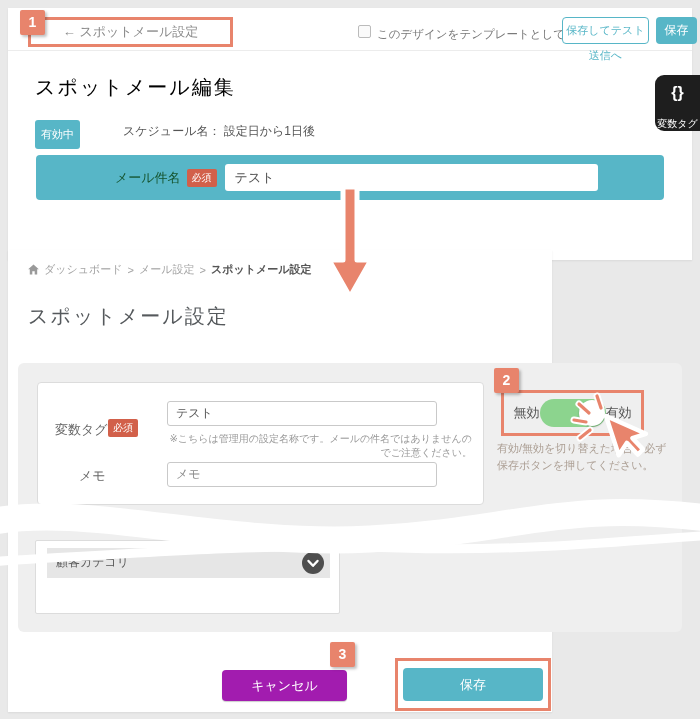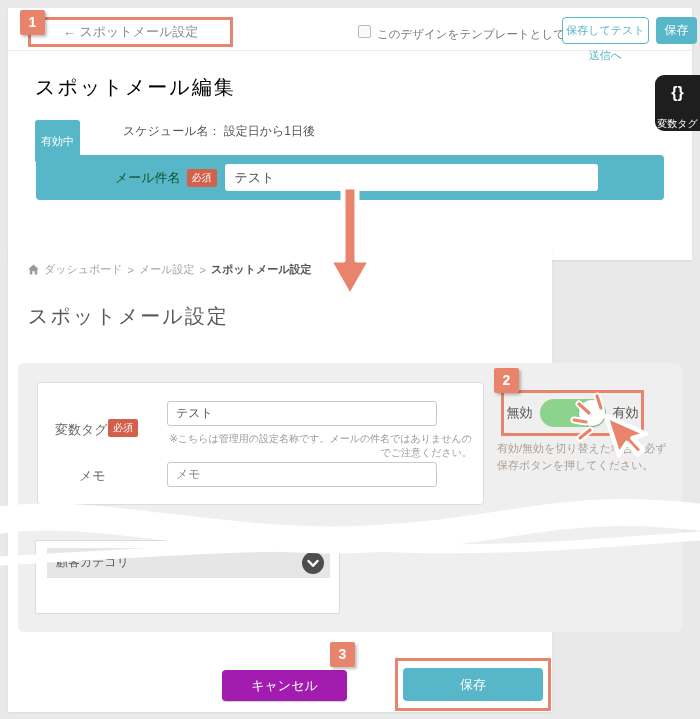--- a/index.html
+++ b/index.html
@@ -31,21 +31,21 @@
     border:1px solid #bbb; background:#fafafa; border-radius:2px; }
   #tpl-label { position:absolute; left:369px; top:19px; font-size:11.5px; color:#777; }
   #btn-save-test { position:absolute; left:554px; top:9px; width:87px; height:27px;
     background:#fff; border:1px solid #57b6c7; color:#57b6c7; border-radius:4px;
     font-size:11px; text-align:center; line-height:25px; }
   #btn-save-top { position:absolute; left:648px; top:9px; width:41px; height:27px;
     background:#57b6c7; color:#fff; border-radius:4px; font-size:12px;
     text-align:center; line-height:27px; }
   #editor-title { position:absolute; left:27px; top:66px; font-size:20px; color:#000000; letter-spacing:2px; }
   #status-badge { position:absolute; left:27px; top:112px; background:#57b6c7; color:#fff;
-    font-size:11px; padding:14px 6px; border-radius:3px; }
+    font-size:11px; padding:7px 6px; border-radius:3px; }
   #schedule-text { position:absolute; left:76px; top:115px; font-size:12px; color:#555;margin-left:39px; }
   #subject-bar { position:absolute; left:28px; top:147px; width:628px; height:45px;
     background:#57b6c7; border-radius:4px; display:flex; align-items:center; padding-left:79px; }
   #subject-label { color:#14532d; font-size:13px; }
   .req-badge { background:#d2604a; color:#fff; font-size:10px; padding:2px 5px; border-radius:2px; margin-left:6px; }
   #subject-input { margin-left:8px; width:373px; height:27px; border:none; border-radius:3px;
     background:#fff; font-size:13px; color:#555; padding:0 10px;
     font-family:"Liberation Sans","DejaVu Sans",sans-serif; }
   #var-tag-btn { position:absolute; left:655px; top:75px; width:45px; height:56px;
     background:#1e1e1e; border-radius:9px 0 0 9px; color:#fff; text-align:center;
@@ -68,21 +68,21 @@
   .f-label { position:absolute; font-size:13px; color:#666; }
   .f-input { position:absolute; width:270px; height:25px; border:1px solid #c9c9c9;
     border-radius:3px; font-size:12px; color:#555; padding:0 8px; background:#fff;
     font-family:"Liberation Sans","DejaVu Sans",sans-serif; }
   #name-note { position:absolute; left:129px; top:49px; width:305px; font-size:10px;
     color:#999; line-height:1.4;text-align:right; }
   #memo-input { color:#8a8a8a; }
 
   #badge2 { left:476px; top:5px; }
   #toggle-box { left:483px; top:27px; width:143px; height:46px;
-    display:flex; align-items:center; justify-content:center; gap:7px; }
+    display:flex; align-items:center; justify-content:center; }
   .toggle-side { font-size:13px; color:#555; }
   #toggle-pill { position:relative; width:66px; height:28px; border-radius:14px; background:#8cd48e; }
   #toggle-knob { position:absolute; right:1px; top:1px; width:26px; height:26px;
     border-radius:50%; background:#fff; box-shadow:0 1px 2px rgba(0,0,0,.25); }
   #toggle-note { position:absolute; left:479px; top:77px; width:172px; font-size:11px;
     color:#ac9f94; line-height:1.55; }
   #click-cursor { position:absolute; left:552px; top:29px; z-index:40; }
 
   #card2 { position:absolute; left:17px; top:177px; width:305px; height:74px;
     background:#fff; border:1px solid #dcdcdc; border-radius:2px; }

